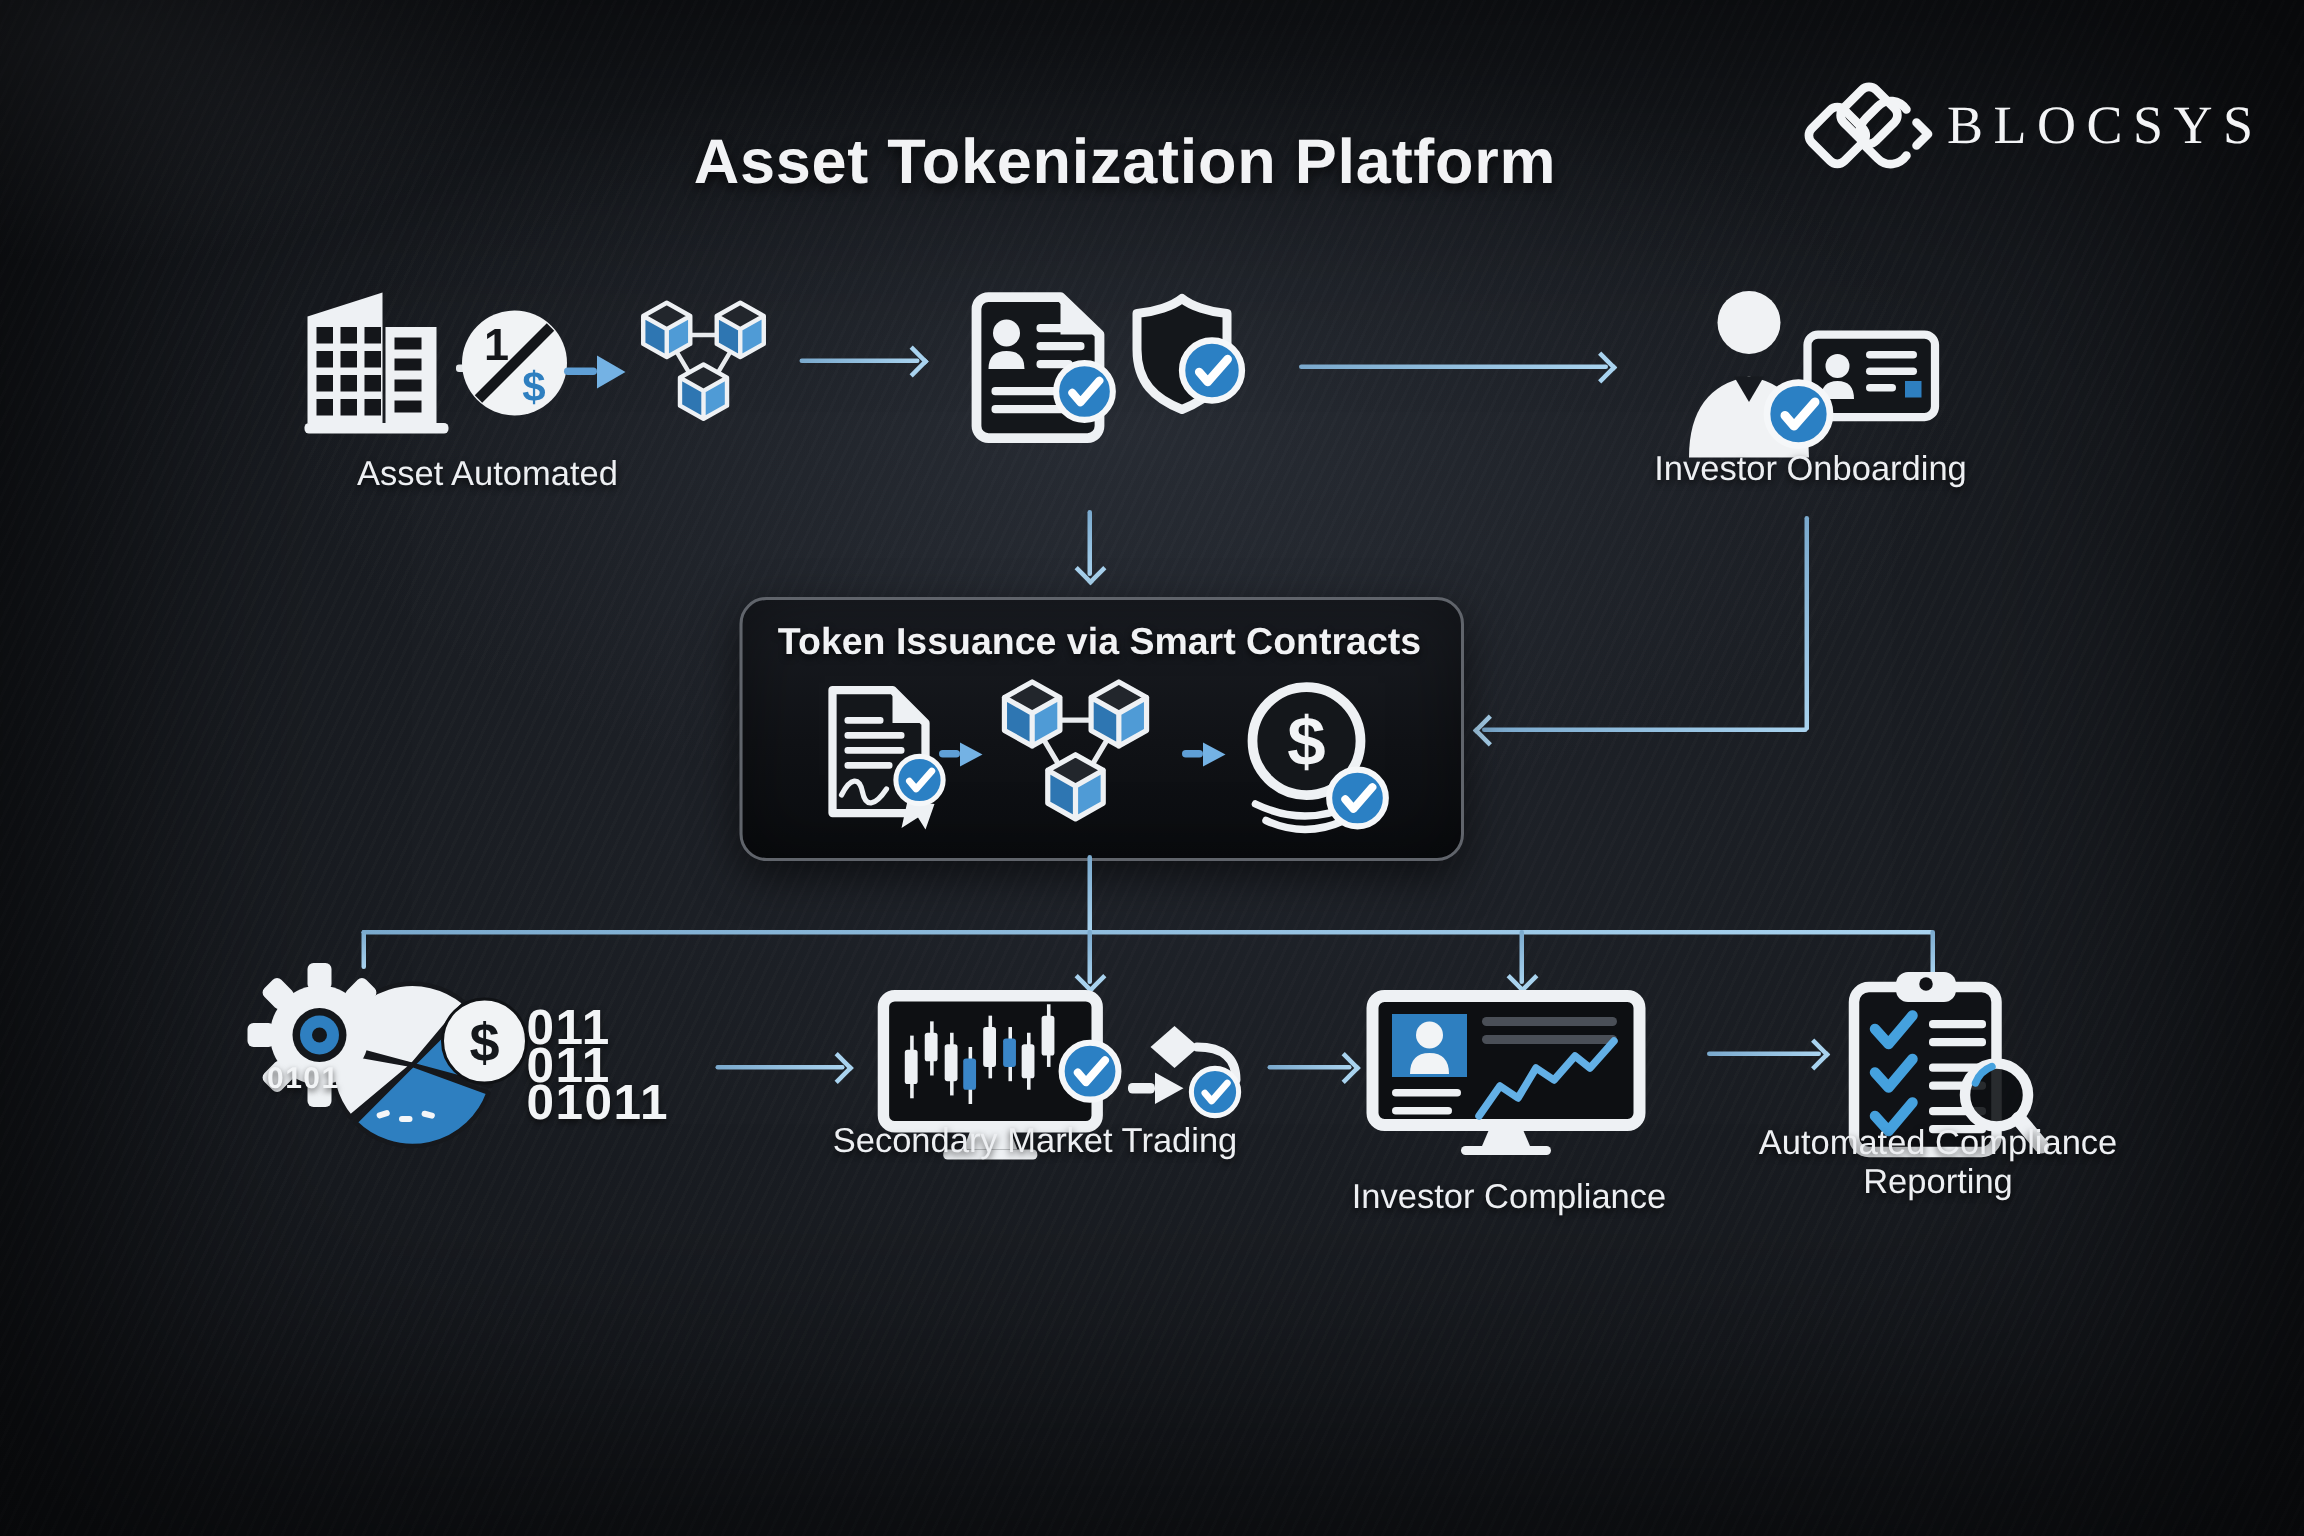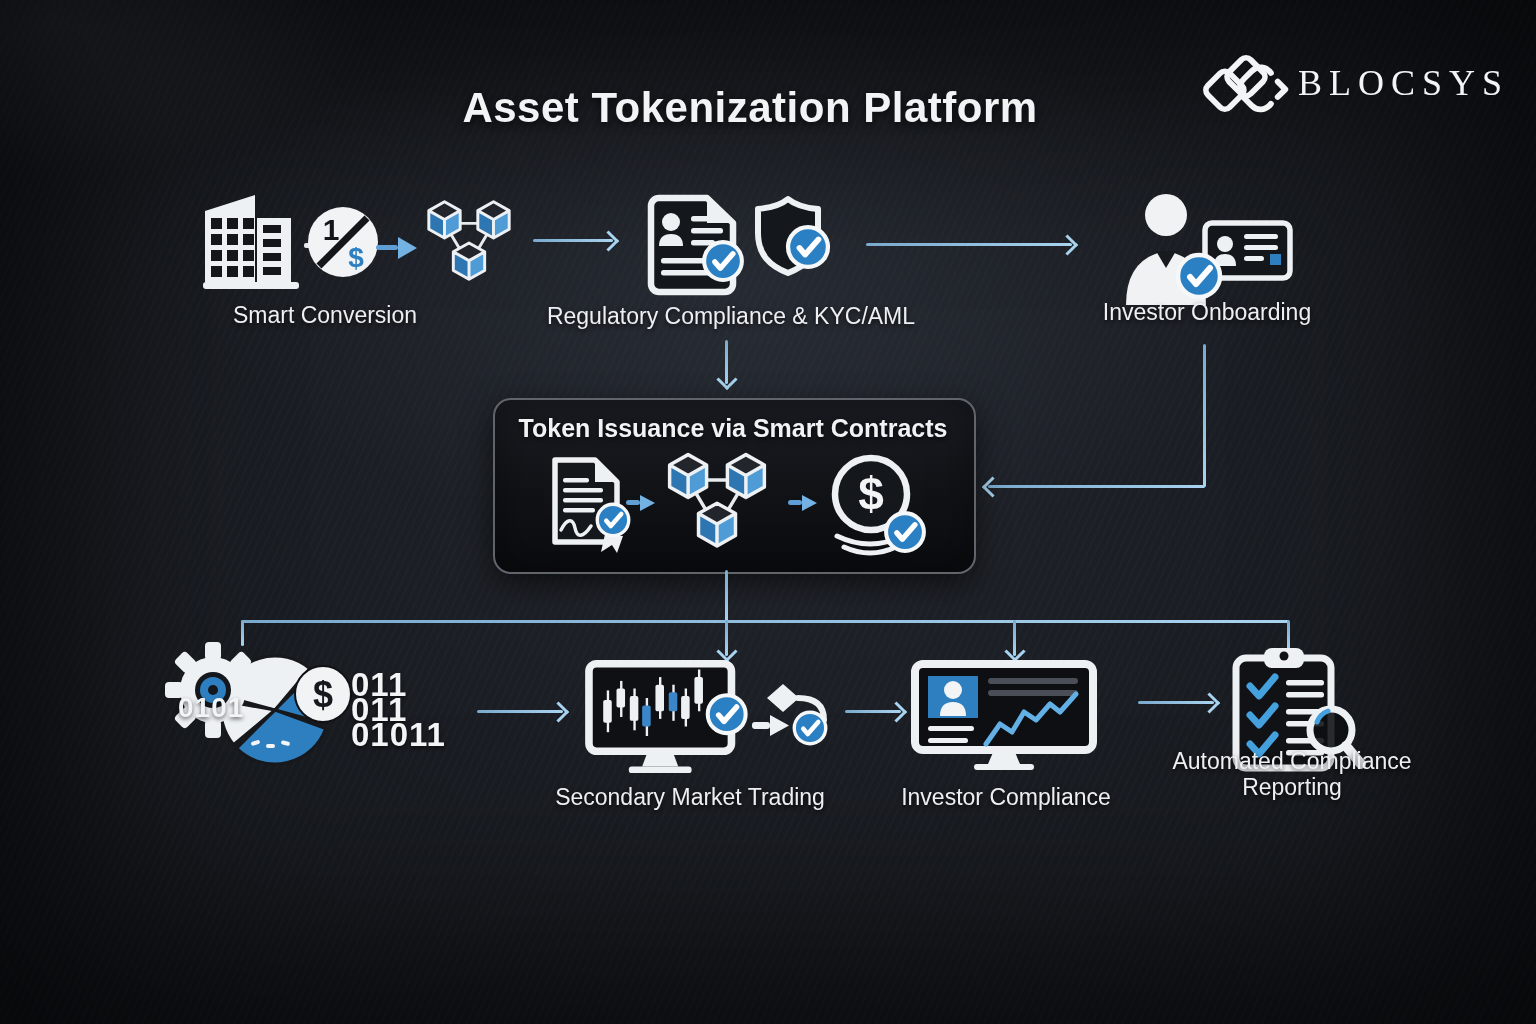--- a/index.html
+++ b/index.html
@@ -49,21 +49,21 @@
     background:linear-gradient(180deg,#1a1d23 0%,#101216 55%,#0a0c0f 100%);
     box-shadow:0 10px 30px rgba(0,0,0,.55), inset 0 0 46px rgba(0,0,0,.4);
   }
   #token-box-title{
     position:absolute;left:733px;top:414px;transform:translateX(-50%);
     color:#f1f2f4;font-size:25px;font-weight:600;white-space:nowrap;
     text-shadow:0 2px 5px rgba(0,0,0,.7);
     text-align:right;
   }
   .binary{position:absolute;color:#f2f4f6;font-weight:700;text-shadow:0 2px 4px rgba(0,0,0,.6);}
-  #binary-left{left:178px;top:692px;font-size:28px;letter-spacing:1px;}
+  #binary-left{left:178px;top:708px;font-size:20px;letter-spacing:1px;}
   #binary-right{left:351px;top:672px;font-size:33px;line-height:25px;letter-spacing:1px;}
   #reporting-label{width:260px;white-space:normal;line-height:26px;}
   svg{overflow:visible;}
   text{font-family:"Liberation Sans","DejaVu Sans",sans-serif;}
 </style>
 </head>
 <body>
 
 <div id="stage">
 
@@ -171,22 +171,21 @@
     <path d="M102 74 Q102 62 113 62 Q124 62 124 74 Z" fill="#eef1f4"></path>
     <g fill="#eef1f4">
       <rect x="132" y="42" width="34" height="5" rx="2.5"></rect>
       <rect x="132" y="53" width="34" height="5" rx="2.5"></rect>
       <rect x="132" y="64" width="20" height="5" rx="2.5"></rect>
     </g>
     <rect x="158" y="62" width="11" height="11" fill="#2e7fc0"></rect>
     <use href="#chk" transform="translate(87,84)"></use>
   </svg>
 
-  <div class="label" style="left:325px;top:302px">Smart Conversion</div>
-  <div class="label" style="left:731px;top:303px">Regulatory Compliance &amp; KYC/AML</div>
+  <div class="label" style="left:325px;top:302px">Asset Automated</div>
   <div class="label" style="left:1207px;top:299px">Investor Onboarding</div>
 
   <div class="ln-v hd" style="left:725px;top:340px;height:44px"></div>
   <div class="ln-v" style="left:1203px;top:344px;height:143px"></div>
   <div class="ln-h hl" style="left:988px;top:485px;width:217px"></div>
 
   <div id="token-box"></div>
   <div id="token-box-title">Token Issuance via Smart Contracts</div>
 
   <svg class="abs" style="left:543px;top:456px" width="82" height="100" viewBox="0 0 82 100">
@@ -349,17 +348,17 @@
       <rect x="58" y="90" width="38" height="5.5" rx="2.5"></rect>
         <rect x="58" y="102" width="38" height="5.5" rx="2.5"></rect>
     </g>
     <g>
       <circle cx="103" cy="82" r="21" fill="rgba(13,15,18,0.88)" stroke="#eef1f4" stroke-width="7"></circle>
       <path d="M89 74 A19 19 0 0 1 100 63" fill="none" stroke="#45a1de" stroke-width="5" stroke-linecap="round"></path>
       <line x1="118" y1="98" x2="133" y2="116" stroke="#eef1f4" stroke-width="10" stroke-linecap="round"></line>
     </g>
   </svg>
 
-  <div class="label" style="left:690px;top:784px">Secondary Market Trading</div>
+  <div class="label" style="left:690px;top:747px">Secondary Market Trading</div>
   <div class="label" style="left:1006px;top:784px">Investor Compliance</div>
   <div class="label" id="reporting-label" style="left:1292px;top:748px">Automated Compliance Reporting</div>
 
 </div>
 
 </body></html>

